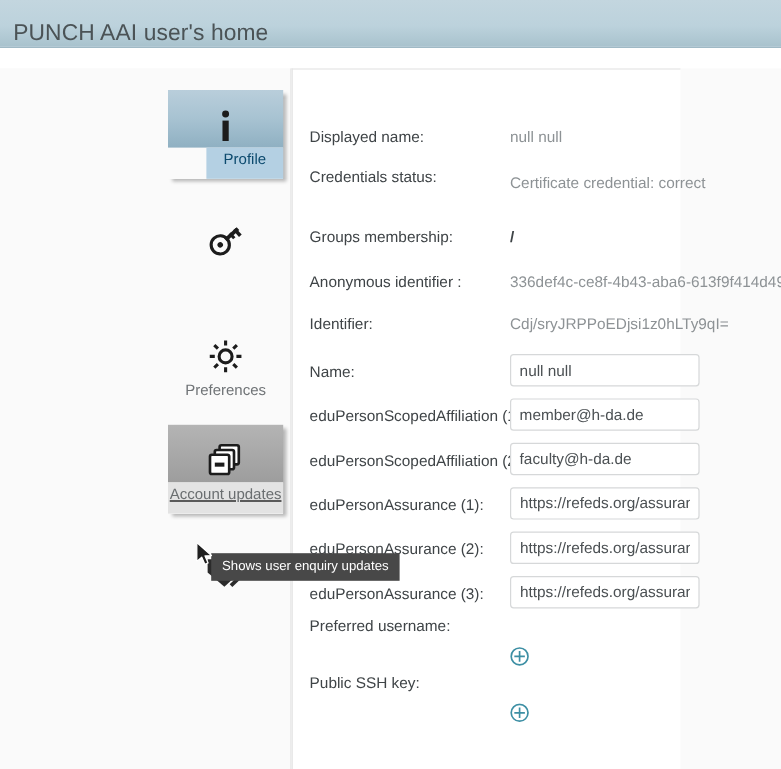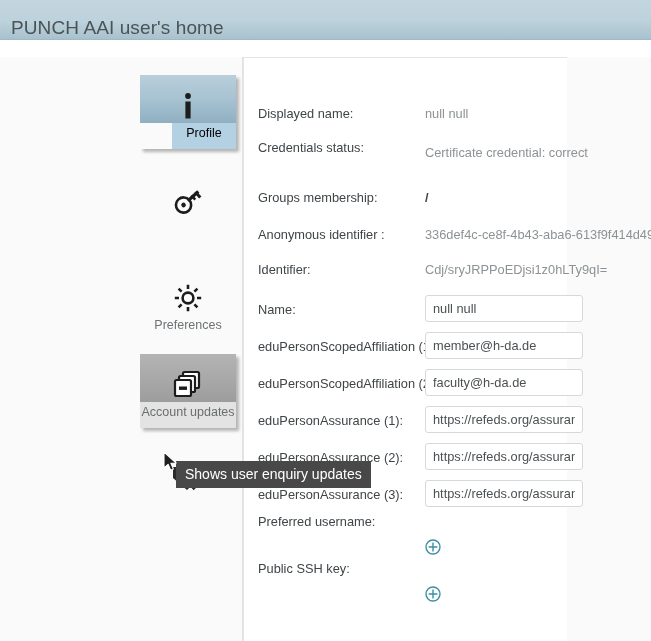--- a/index.html
+++ b/index.html
@@ -80,49 +80,49 @@
 
   
   .nav-tile.active {
     box-shadow: 3px 3px 3px rgba(0,0,0,0.28);
   }
   .nav-tile.active .ico {
     background: linear-gradient(to bottom, #b9cedb 0%, #a8c3d2 48%, #8fb0c2 100%);
   }
   .nav-tile.active .lbl {
     background: #b4d0e3;
-    color: #000000;
+    color: #0c4a6e;
     margin-left: 32px;
   }
 
   
   .nav-tile.hovered {
     box-shadow: 3px 3px 3px rgba(0,0,0,0.28);
   }
   .nav-tile.hovered .ico {
     background: linear-gradient(to bottom, #b4b4b4 0%, #a9a9a9 48%, #9d9d9d 100%);
   }
   .nav-tile.hovered .lbl {
     background: #e3e3e3;
     color: #6a6e70;
   }
 
   #tile-profile     { top: 18px; }
   #tile-credentials { top: 113px; }
   #tile-preferences { top: 210px; }
-  #tile-account     { top: 297px; }
+  #tile-account     { top: 297px; text-decoration: underline; }
   #tile-oauth       { top: 388px; }
 
   
   #tooltip {
     position: absolute;
     left: 176px; top: 404px;
     background: #484848;
     color: #ffffff;
-    font-size: 14px;
+    font-size: 11px;
     padding: 5px 9px 6px 9px;
     white-space: nowrap;
     z-index: 40;
   }
 
   
   #cursor {
     position: absolute;
     left: 163px; top: 394px;
     z-index: 50;

